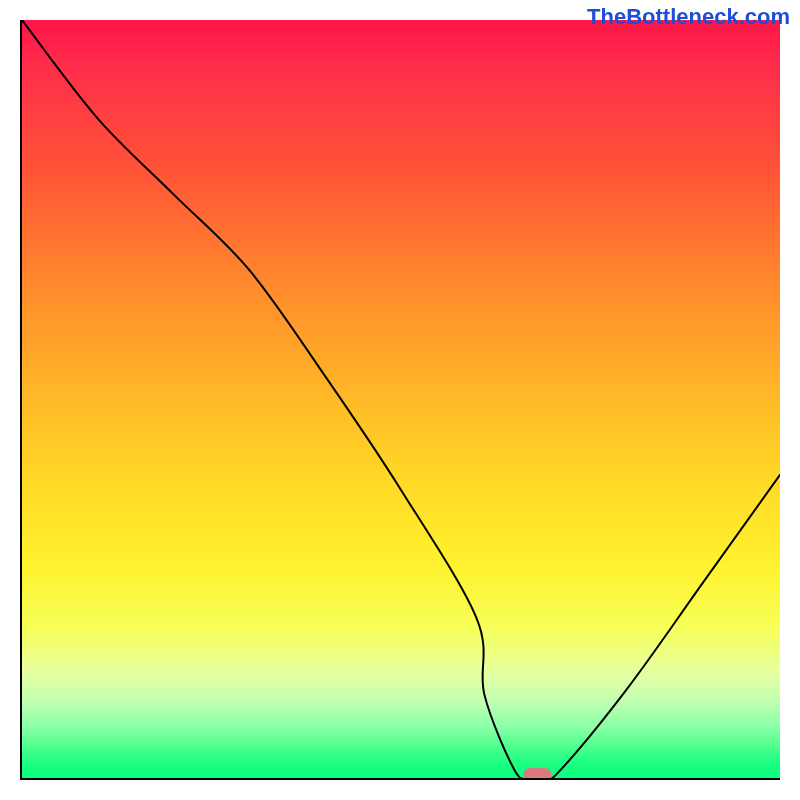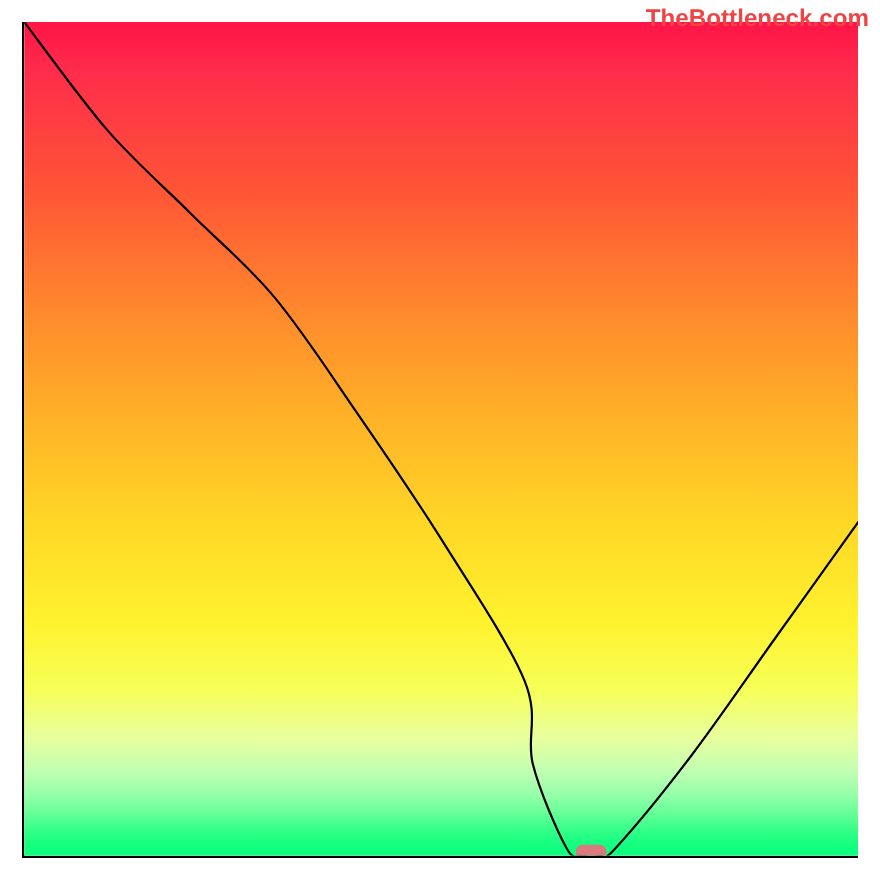--- a/index.html
+++ b/index.html
@@ -13,21 +13,21 @@
   .chart-container {
     position: relative;
     width: 800px;
     height: 800px;
     background: white;
   }
   .watermark {
     position: absolute;
     top: 4px;
     right: 10px;
-    color: #ef4444;
+    color: #1d4ed8;
     font-size: 22px;
     font-weight: bold;
     z-index: 10;
   }
   .plot-area {
     position: absolute;
     left: 20px;
     top: 20px;
     width: 760px;
     height: 760px;

